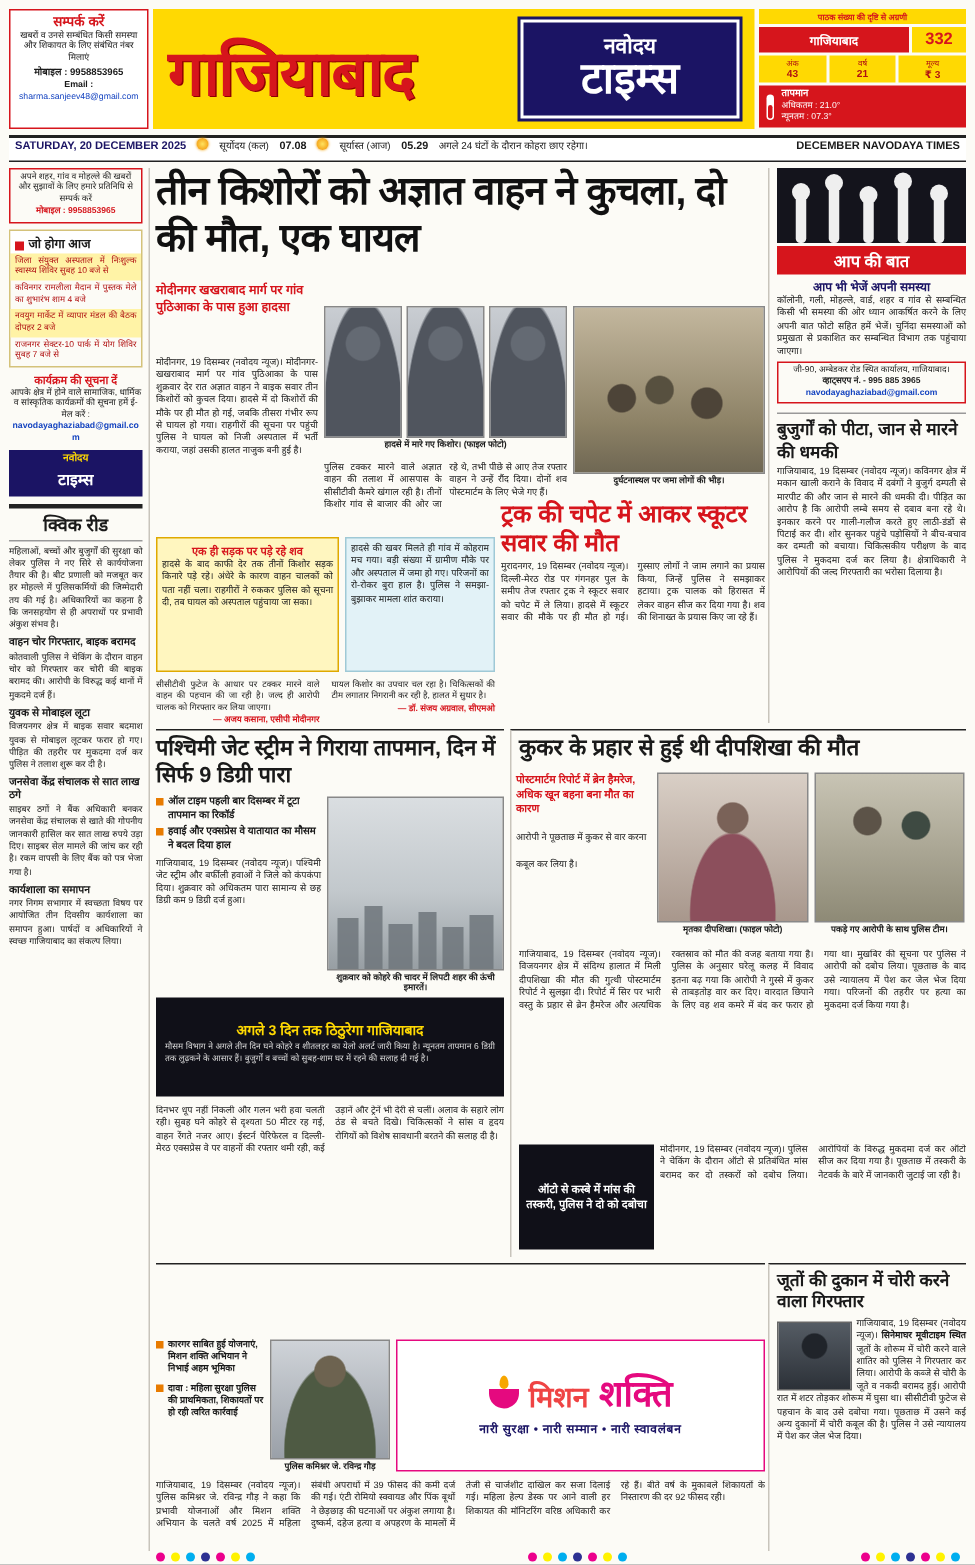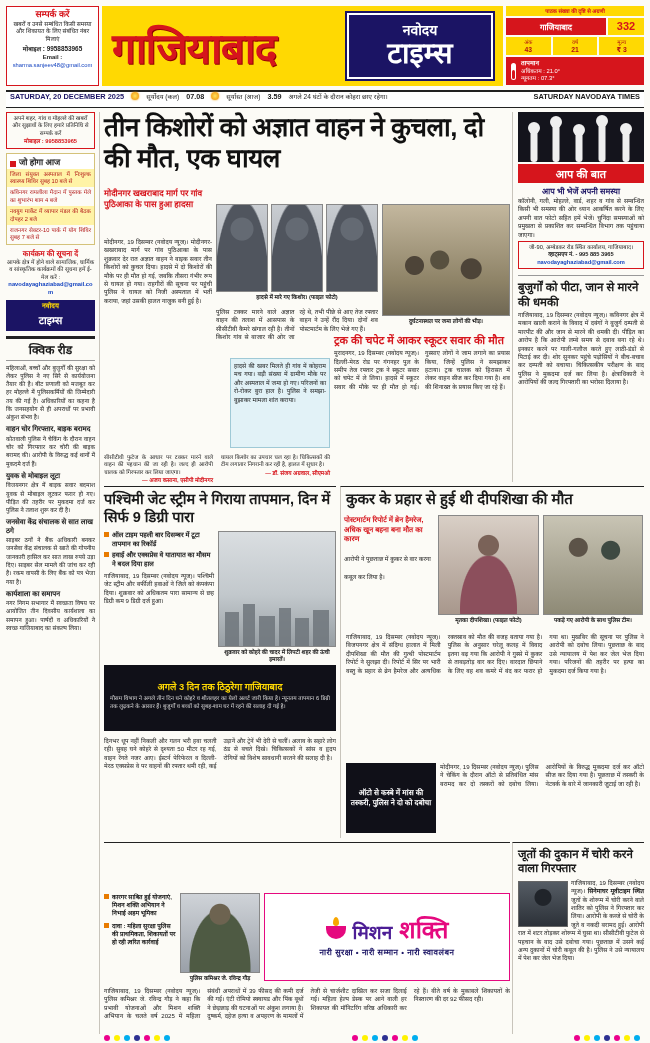--- a/index.html
+++ b/index.html
@@ -87,21 +87,21 @@
     background:radial-gradient(circle at 25% 55%,#4d4438 9px,transparent 10px),
                radial-gradient(circle at 45% 50%,#57503f 9px,transparent 10px),
                radial-gradient(circle at 70% 58%,#4d4438 10px,transparent 11px),
                linear-gradient(#c3b79e,#8d8266 70%,#6f6753);}
   .scene-cap{left:278px;top:206px;width:128px;}
   .m-mid{left:112px;top:196px;width:162px;height:46px;column-count:2;column-gap:5px;overflow:hidden;}
   .note-yellow{left:0;top:246px;width:122px;height:90px;background:#fff6bf;border:1px solid #dfa900;padding:3px;}
   .note-title{color:#d6151c;font-weight:bold;font-size:7.4px;text-align:center;margin-bottom:1px;}
   .note-cyan{left:126px;top:246px;width:100px;height:90px;background:#e2f2f7;border:1px solid #9fc9d6;padding:3px;}
   .truck{left:230px;top:222px;width:176px;height:148px;}
-  .truck-head{color:#d6151c;font-weight:bold;font-size:11px;line-height:1.2;margin-bottom:2px;}
+  .truck-head{color:#d6151c;font-weight:bold;font-size:16px;line-height:1.2;margin-bottom:2px;}
   .truck-body{column-count:2;column-gap:6px;height:116px;overflow:hidden;}
   .quotes{left:0;top:342px;width:226px;display:flex;gap:8px;}
   .quote{flex:1;font-size:5.7px;line-height:1.3;text-align:justify;}
   .quote-by{color:#d6151c;font-weight:bold;display:block;margin-top:1px;text-align:right;}
 
   
   .sidebar{left:512px;top:112px;width:132px;height:370px;border-left:1px solid #c8c4bb;padding-left:5px;}
   .fists{height:50px;background:#14141c;position:relative;overflow:hidden;}
   .aap-bar{background:#d6151c;color:#fff;font-weight:bold;font-size:11px;text-align:center;padding:2px 0;margin-top:2px;}
   .aap-sub{font-weight:bold;font-size:8px;text-align:center;color:#1b1464;margin:2px 0 1px;}
@@ -155,21 +155,21 @@
     background:radial-gradient(circle at 50% 26%,#6d6350 10px,transparent 11px),
                radial-gradient(ellipse at 50% 95%,#4e5a43 30px,transparent 31px),
                linear-gradient(#cfd3d8,#9aa0a8);}
   .officer-cap{left:76px;top:132px;width:80px;}
   .mission{left:160px;top:50px;width:246px;height:88px;border:1.5px solid #e5097f;background:#fff;
            display:flex;flex-direction:column;align-items:center;justify-content:center;}
   .mission-row{display:flex;align-items:flex-end;gap:7px;}
   .lamp{width:20px;height:13px;background:#e5097f;border-radius:0 0 12px 12px;position:relative;flex:none;margin-bottom:3px;}
   .lamp::after{content:"";position:absolute;top:-9px;left:7px;width:6px;height:9px;background:#f7a600;
                border-radius:50% 50% 50% 50%/65% 65% 35% 35%;}
-  .mission-t1{color:#4c1d95;font-size:19px;font-weight:bold;line-height:1;}
+  .mission-t1{color:#ef4444;font-size:19px;font-weight:bold;line-height:1;}
   .mission-t2{color:#e5097f;font-size:24px;font-weight:bold;line-height:1;}
   .mission-tag{color:#1b1464;font-weight:bold;font-size:8px;margin-top:4px;letter-spacing:0.5px;}
   .wo-body{left:0;top:144px;width:406px;height:46px;column-count:4;column-gap:7px;overflow:hidden;}
 
   
   .shoe{left:512px;top:842px;width:132px;height:192px;border-top:1.5px solid #222;border-left:1px solid #c8c4bb;
         padding:4px 0 0 5px;}
   .s-headline{font-weight:bold;font-size:11.5px;line-height:1.25;}
   .s-body{margin-top:3px;}
   .s-photo{float:left;width:50px;height:46px;margin:2px 3px 1px 0;border:1px solid #666;
@@ -222,23 +222,23 @@
     </div>
   </div>
 
   <div class="abs datebar">
     <span class="date">SATURDAY, 20 DECEMBER 2025</span>
     <span class="sun"></span>
     <span>सूर्योदय (कल)</span>
     <span class="timeval">07.08</span>
     <span class="sun"></span>
     <span>सूर्यास्त (आज)</span>
-    <span class="timeval">3.59</span>
+    <span class="timeval">05.29</span>
     <span>अगले 24 घंटों के दौरान कोहरा छाए रहेगा।</span>
-    <span class="brand-en">SATURDAY NAVODAYA TIMES</span>
+    <span class="brand-en">DECEMBER NAVODAYA TIMES</span>
   </div>
 
   <div class="abs left-rail">
     <div class="rail-notice">
       <span>अपने शहर, गांव व मोहल्ले की खबरों और सुझावों के लिए हमारे प्रतिनिधि से सम्पर्क करें</span>
       <b>मोबाइल : 9958853965</b>
     </div>
 
     <div class="today">
       <div class="today-title">
@@ -286,20 +286,24 @@
       <div class="portrait"></div>
       <div class="portrait"></div>
     </div>
     <div class="abs portraits-cap cap">हादसे में मारे गए किशोर। (फाइल फोटो)</div>
 
     <div class="abs scene-photo"></div>
     <div class="abs scene-cap cap">दुर्घटनास्थल पर जमा लोगों की भीड़।</div>
 
     <div class="abs m-mid bodytext">पुलिस टक्कर मारने वाले अज्ञात वाहन की तलाश में आसपास के सीसीटीवी कैमरे खंगाल रही है। तीनों किशोर गांव से बाजार की ओर जा रहे थे, तभी पीछे से आए तेज रफ्तार वाहन ने उन्हें रौंद दिया। दोनों शव पोस्टमार्टम के लिए भेजे गए हैं।</div>
 
+    <div class="abs note-yellow">
+      <div class="note-title">एक ही सड़क पर पड़े रहे शव</div>
+      <div class="bodytext">हादसे के बाद काफी देर तक तीनों किशोर सड़क किनारे पड़े रहे। अंधेरे के कारण वाहन चालकों को पता नहीं चला। राहगीरों ने रुककर पुलिस को सूचना दी, तब घायल को अस्पताल पहुंचाया जा सका।</div>
+    </div>
     <div class="abs note-cyan">
       <div class="bodytext">हादसे की खबर मिलते ही गांव में कोहराम मच गया। बड़ी संख्या में ग्रामीण मौके पर और अस्पताल में जमा हो गए। परिजनों का रो-रोकर बुरा हाल है। पुलिस ने समझा-बुझाकर मामला शांत कराया।</div>
     </div>
 
     <div class="abs truck">
       <div class="truck-head">ट्रक की चपेट में आकर स्कूटर सवार की मौत</div>
       <div class="truck-body bodytext">मुरादनगर, 19 दिसम्बर (नवोदय न्यूज)। दिल्ली-मेरठ रोड पर गंगनहर पुल के समीप तेज रफ्तार ट्रक ने स्कूटर सवार को चपेट में ले लिया। हादसे में स्कूटर सवार की मौके पर ही मौत हो गई। गुस्साए लोगों ने जाम लगाने का प्रयास किया, जिन्हें पुलिस ने समझाकर हटाया। ट्रक चालक को हिरासत में लेकर वाहन सीज कर दिया गया है। शव की शिनाख्त के प्रयास किए जा रहे हैं।</div>
     </div>
 
     <div class="abs quotes">

